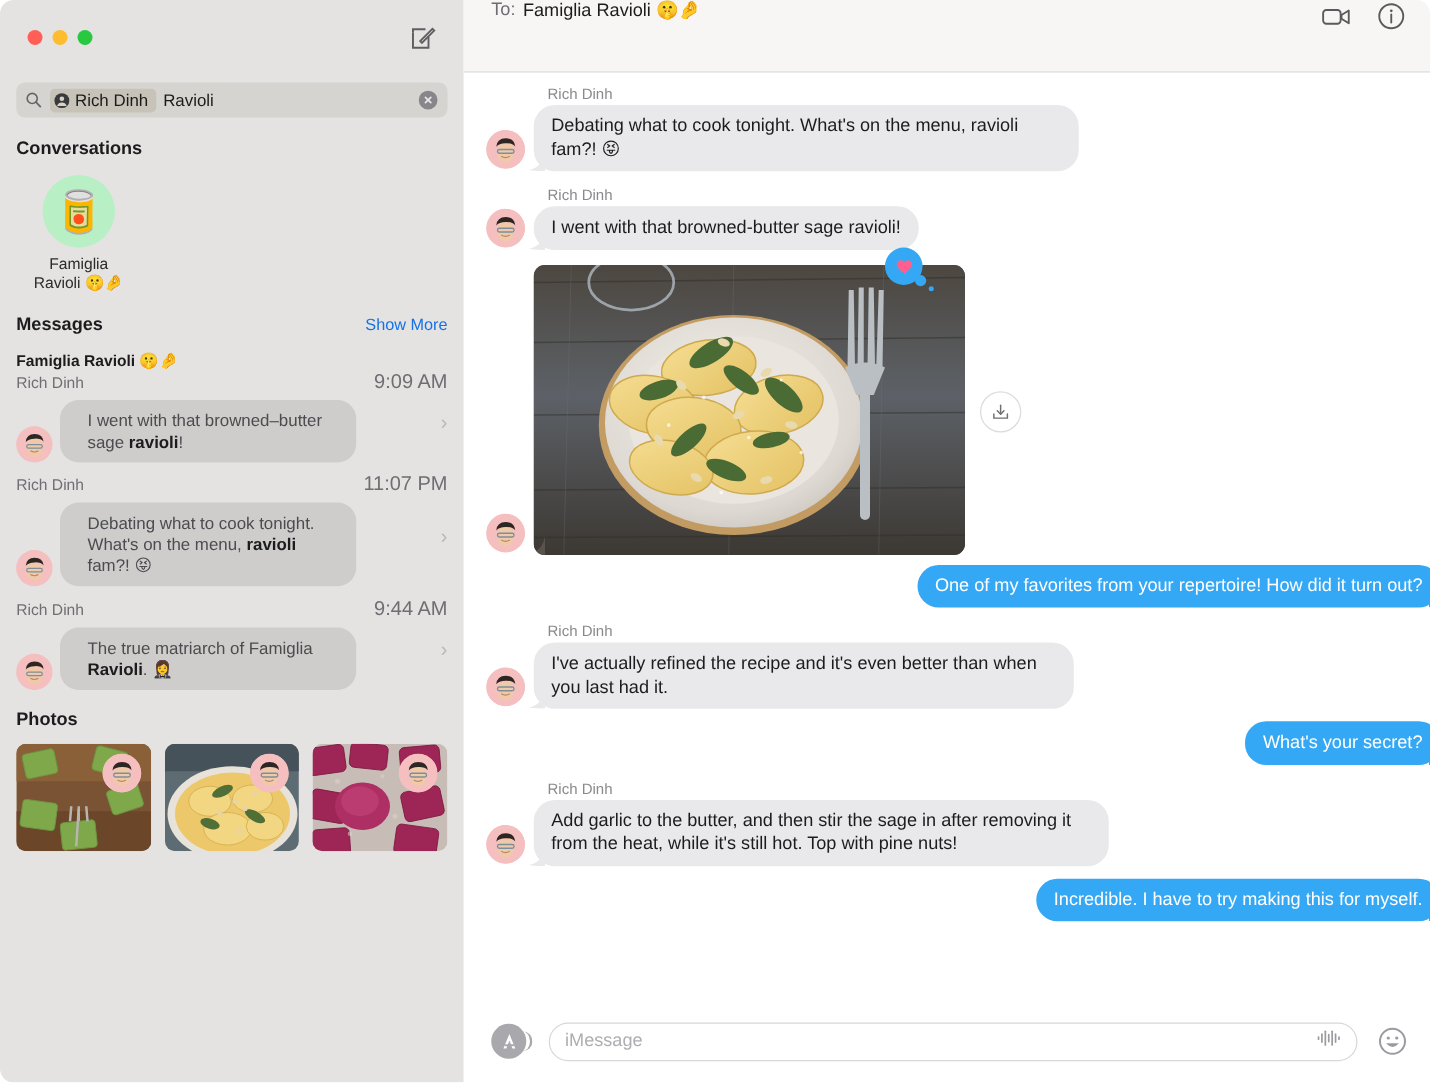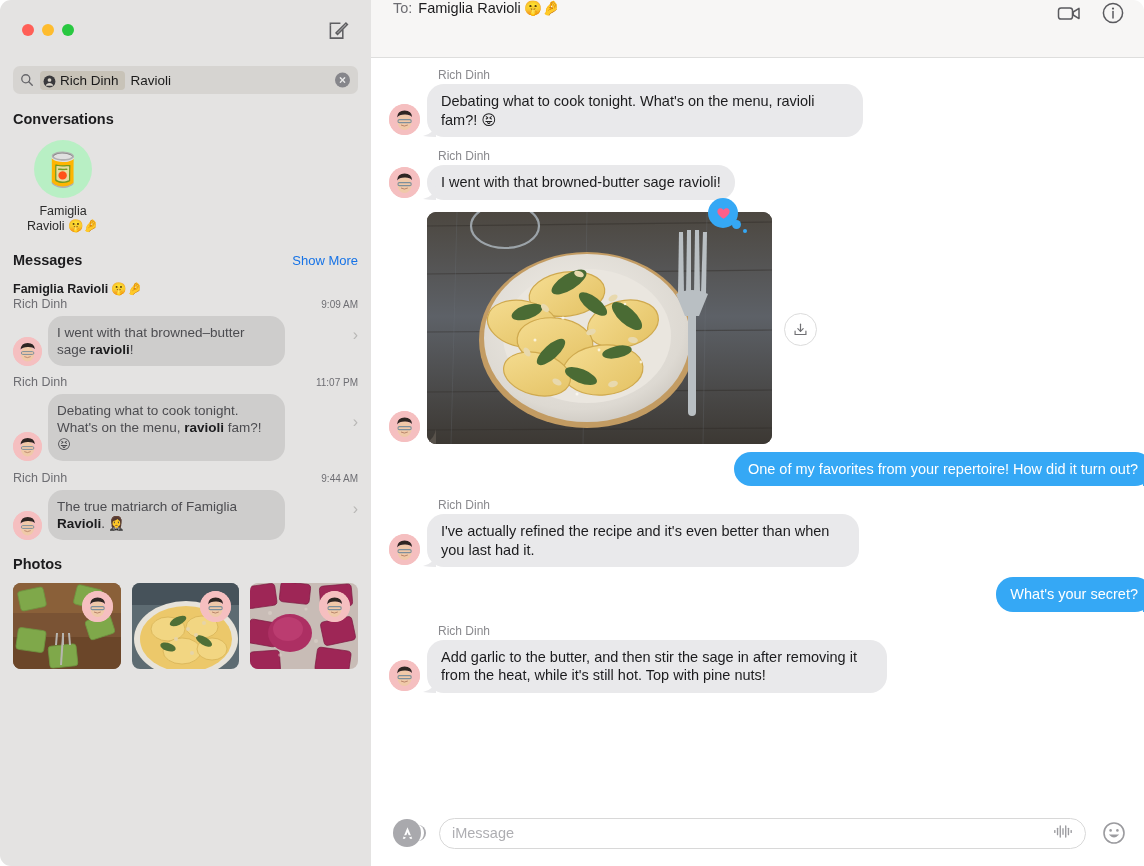--- a/index.html
+++ b/index.html
@@ -117,34 +117,34 @@
   .msg-result { padding: 0 13px; position: relative; cursor: pointer; }
   .msg-group-title {
     font-size: 12.5px; font-weight: bold; color: #1c1c1e;
     padding-top: 9px;
   }
   .msg-meta {
     display: flex; justify-content: space-between; align-items: baseline;
     padding-top: 1px;
   }
   .msg-sender { font-size: 12.5px; color: #6e6e73; }
-  .msg-time { font-size: 10px; color: #6e6e73; }
+  .msg-time { font-size: 16px; color: #6e6e73; }
   .msg-body {
     display: flex; align-items: flex-end; gap: 6px;
     margin-top: 5px;
   }
   .sm-avatar {
     width: 29px; height: 29px; border-radius: 50%;
     background: #f5bfc0; flex: 0 0 29px;
     overflow: hidden; position: relative;
   }
   .sm-bubble {
     background: #cecdcc;
     border-radius: 15px;
-    padding: 8px 9px;
+    padding: 8px 22px;
     font-size: 13.5px; color: #4c4c50;
     line-height: 17px;
     max-width: 237px;
     position: relative;
   }
   .sm-bubble b { color: #1c1c1e; font-weight: bold; }
   .chev {
     position: absolute; right: 13px; top: 50%;
     transform: translateY(-50%);
     color: #b9b8b6; font-size: 16px;
@@ -791,20 +791,27 @@
         <div class="in-col">
           <span class="sender-name">Rich Dinh</span>
           <div class="bubble gray" style="max-width:460px;">Add garlic to the butter, and then stir the sage in after removing it from the heat, while it's still hot. Top with pine nuts!<span class="tail-left">
               <svg viewBox="0 0 14 17" width="14" height="17">
                   <path d="M14 17 L14 2 Q12 14 1 16 Q7 17 14 17 Z" fill="#e9e9eb"></path>
                 </svg>
             </span></div>
         </div>
       </div>
 
+      <div class="row outgoing" style="margin-top:10px;">
+        <div class="bubble blue">Incredible. I have to try making this for myself.<span class="tail-right">
+            <svg viewBox="0 0 14 17" width="14" height="17">
+                <path d="M0 17 L0 2 Q2 14 13 16 Q7 17 0 17 Z" fill="#35a8f5"></path>
+              </svg>
+          </span></div>
+      </div>
 
     </div>
 
     <div class="input-bar">
       <div class="app-btn">
         <svg viewBox="0 0 20 20" width="17" height="17">
           <path d="M10 2.6 L15.6 16.2 L12.9 16.2 L10 8.6 L7.1 16.2 L4.4 16.2 Z" fill="#ffffff"></path>
           <rect x="5.4" y="12.2" width="9.2" height="1.9" rx="0.9" fill="#a9a9ad"></rect>
         </svg>
       </div>

